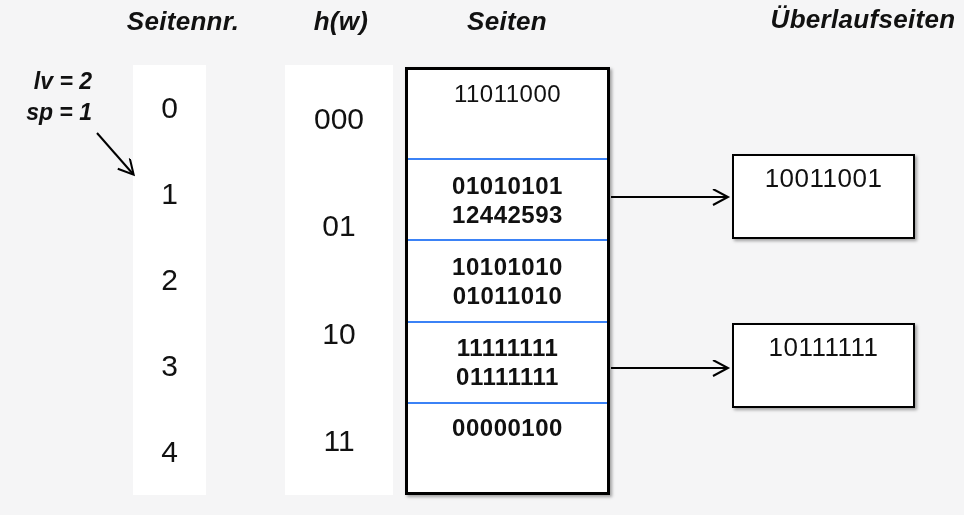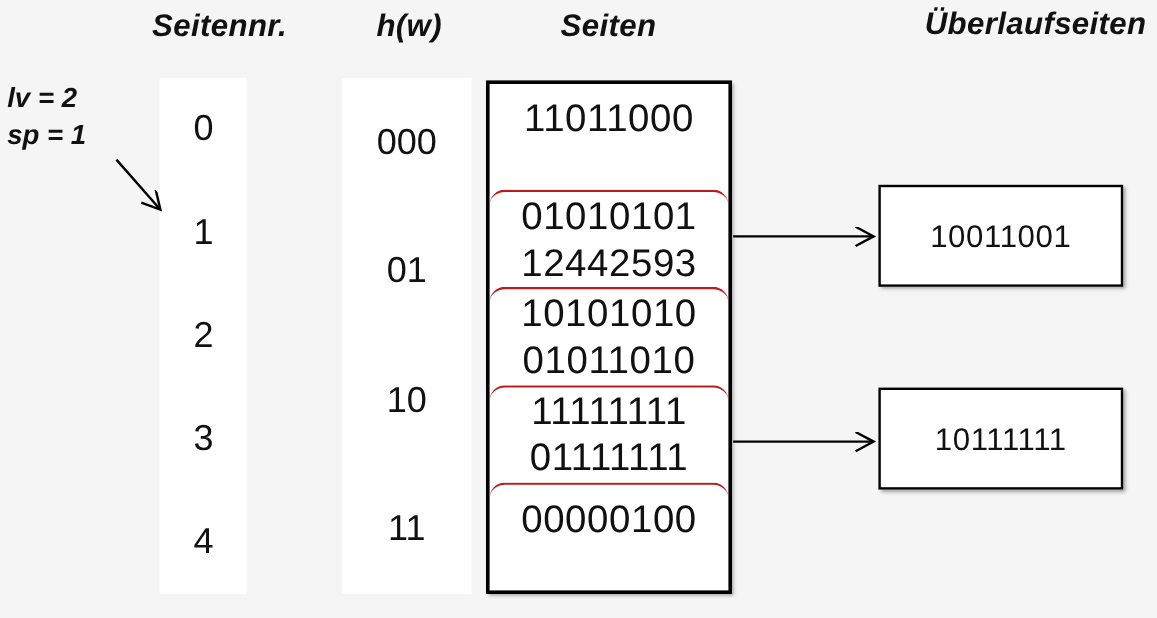--- a/index.html
+++ b/index.html
@@ -25,21 +25,21 @@
   }
 
   
   .annotation{
     position:absolute;
     left:6px;top:66px;width:86px;
     font-style:italic;
     font-size:23px;
     font-weight:600;
     line-height:1.35;
-    text-align:left;
+    text-align:right;
     white-space:nowrap;
   }
 
   
   .plain-col{
     position:absolute;
     top:65px;height:430px;
     background:#ffffff;
     display:flex;
     flex-direction:column;
@@ -63,41 +63,40 @@
     box-sizing:border-box;
     box-shadow:2px 2px 3px rgba(0,0,0,0.35);
     display:flex;
     flex-direction:column;
   }
   .pages-box .bucket{
     flex:1;
     display:flex;
     flex-direction:column;
     align-items:center;
-    font-size:32px;
+    font-size:24px;
     line-height:1.22;
     letter-spacing:0.5px;
-    border-radius:13px;
   }
-  .pages-box .bucket + .bucket{border-top:2px solid #b91c1c;}
+  .pages-box .bucket + .bucket{border-top:2px solid #3b82f6;font-weight:bold;}
   .bucket.single{justify-content:flex-start;padding-top:9px;}
   .bucket.double{justify-content:center;}
 
   
   .overflow-box{
     position:absolute;
-    left:732px;width:204px;height:85px;
+    left:732px;width:183px;height:85px;
     background:#ffffff;
     border:2.5px solid #000;
     box-sizing:border-box;
     box-shadow:2px 2px 3px rgba(0,0,0,0.35);
     display:flex;
     justify-content:center;
     align-items:flex-start;
-    padding-top:26px;
+    padding-top:7px;
     font-size:26px;
     letter-spacing:0.5px;
   }
   #overflow-1{top:154px;}
   #overflow-3{top:323px;}
 
   svg.arrows{
     position:absolute;
     left:0;top:0;width:964px;height:515px;
     pointer-events:none;

